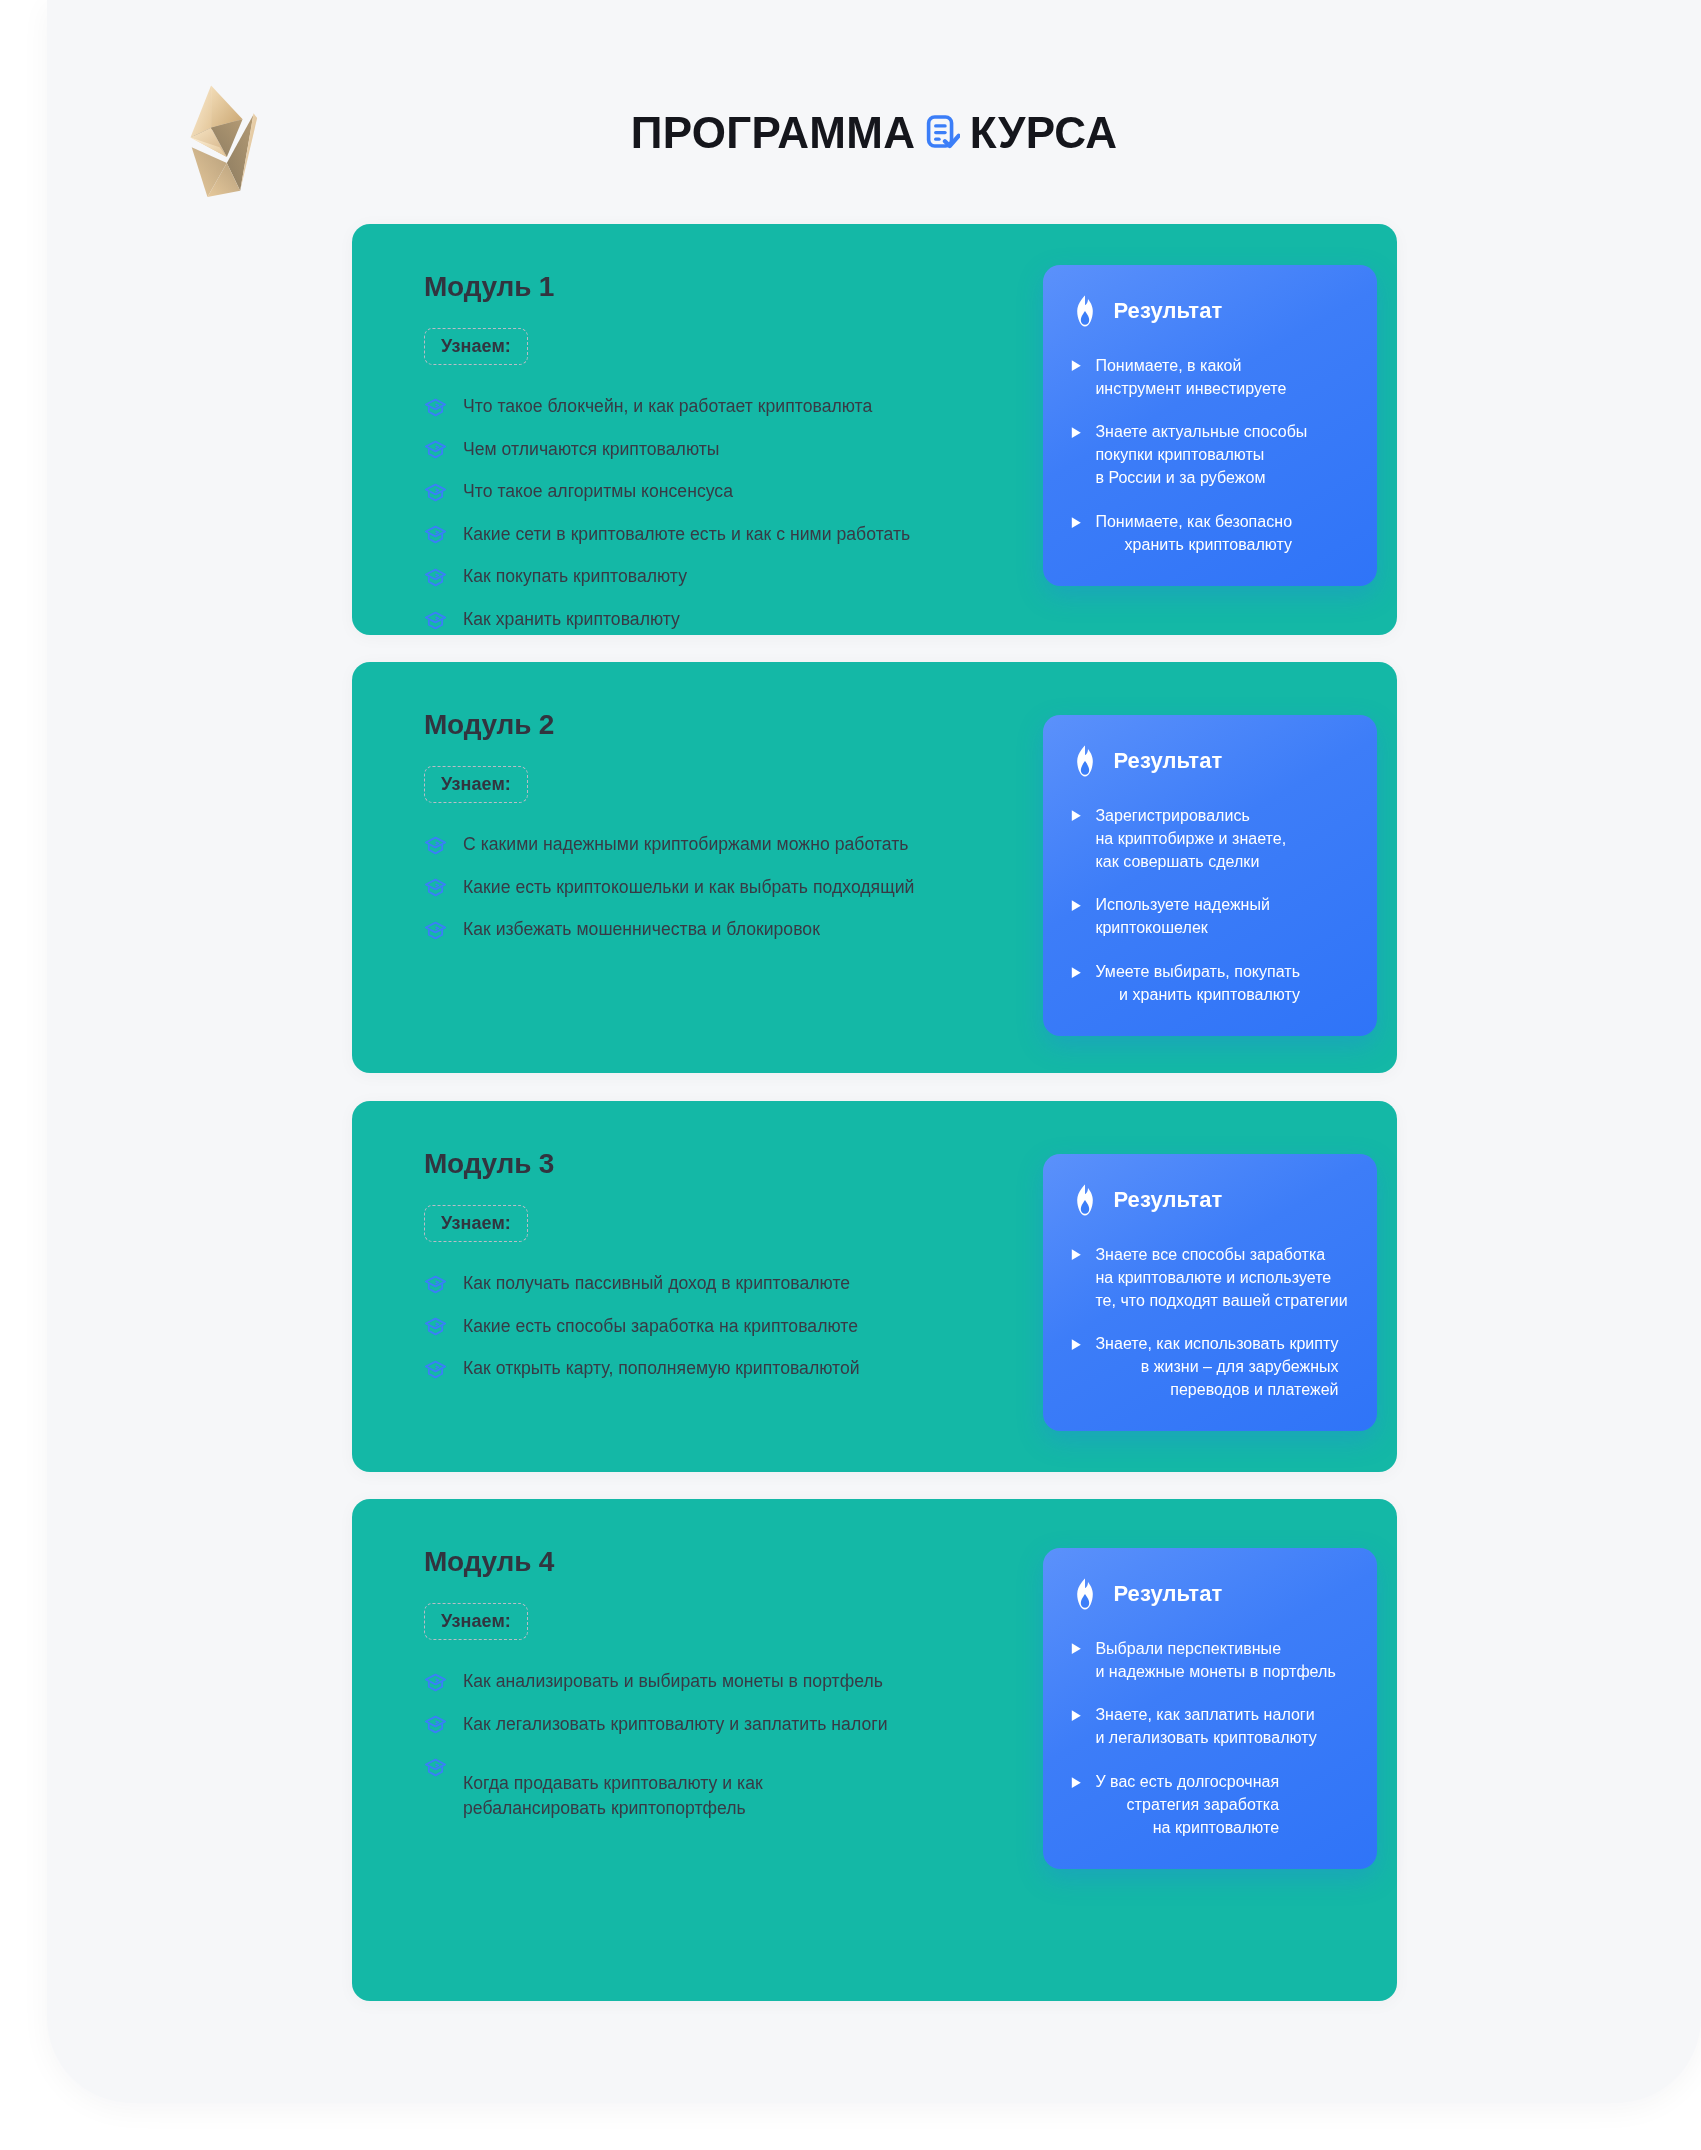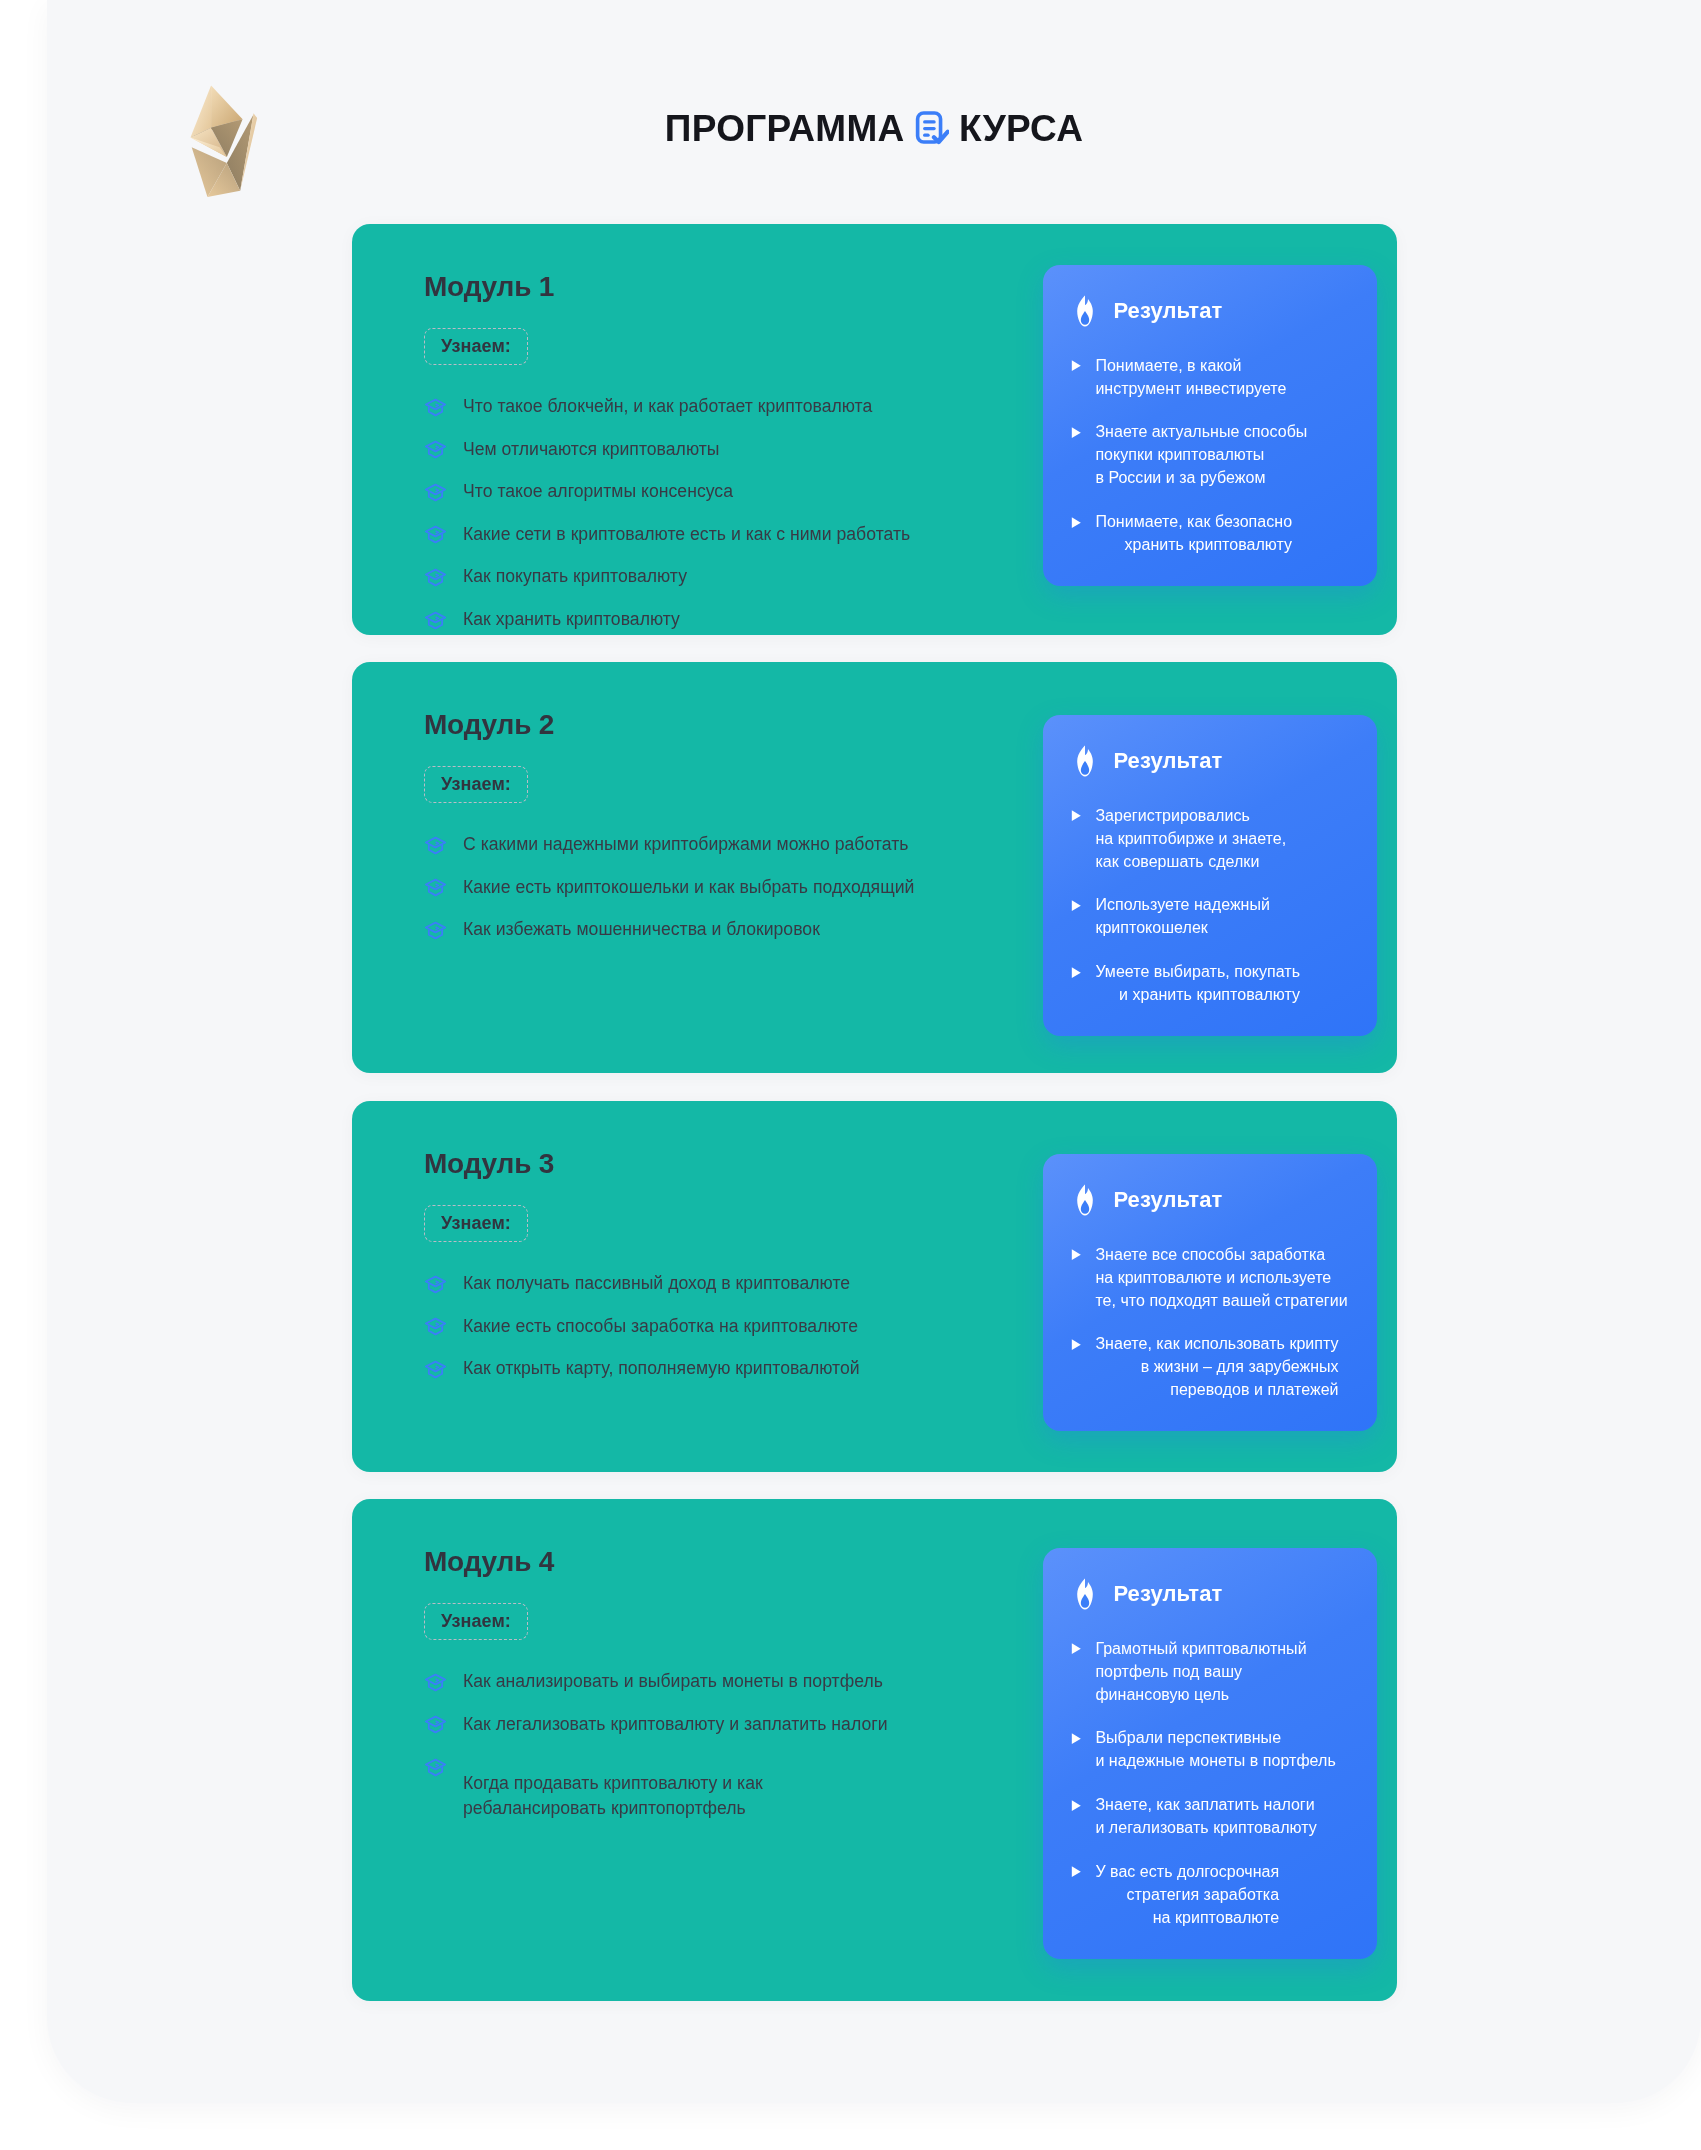--- a/index.html
+++ b/index.html
@@ -57,21 +57,21 @@
     position: absolute;
     left: 0;
     top: 108px;
     width: 1654px;
     text-align: center;
     white-space: nowrap;
   }
   .title-text {
     display: inline-block;
     vertical-align: middle;
-    font-size: 37px;
+    font-size: 44px;
     font-weight: 800;
     letter-spacing: 0.3px;
     color: #15161c;
     font-family: "Liberation Sans", "DejaVu Sans", sans-serif;
   }
   .title-icon {
     display: inline-block;
     vertical-align: middle;
     width: 35px;
     height: 35px;
@@ -599,30 +599,20 @@
               </span>
             <span class="result-title">Результат</span>
           </div>
           <ul class="result-list">
             <li class="result-item">
               <span class="result-bullet">
                   <svg viewBox="0 0 20 22">
                     <polygon points="3,2 18,11 3,20" fill="#ffffff"></polygon>
                   </svg>
                 </span>
-              <span class="result-text">Грамотный криптовалютный
-портфель под вашу
-финансовую цель</span>
-            </li>
-            <li class="result-item">
-              <span class="result-bullet">
-                  <svg viewBox="0 0 20 22">
-                    <polygon points="3,2 18,11 3,20" fill="#ffffff"></polygon>
-                  </svg>
-                </span>
               <span class="result-text">Выбрали перспективные
 и надежные монеты в портфель</span>
             </li>
             <li class="result-item">
               <span class="result-bullet">
                   <svg viewBox="0 0 20 22">
                     <polygon points="3,2 18,11 3,20" fill="#ffffff"></polygon>
                   </svg>
                 </span>
               <span class="result-text">Знаете, как заплатить налоги

